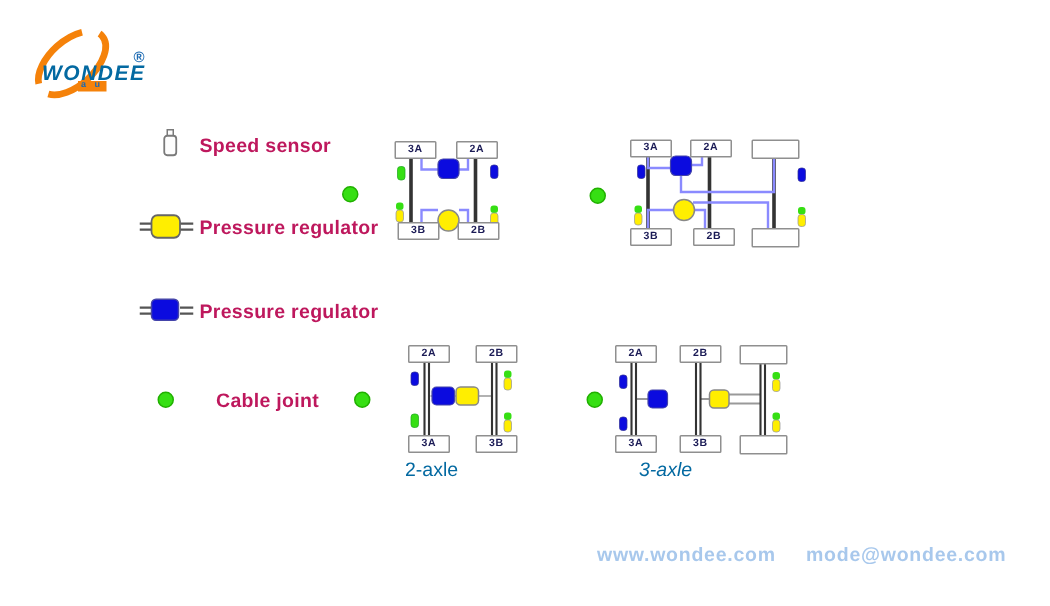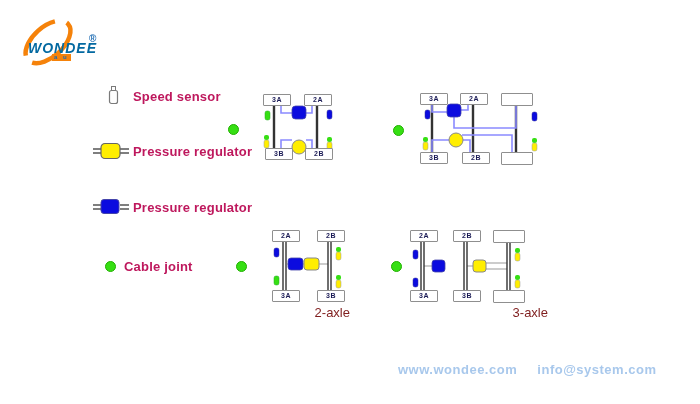--- a/index.html
+++ b/index.html
@@ -19,21 +19,21 @@
   .legend-label{position:absolute;font:bold 13px "Liberation Sans",sans-serif;color:#be185d;letter-spacing:.2px;}
   .legend-icon{position:absolute;}
 
   
   .diagram{position:absolute;}
   .diagram svg{position:absolute;left:0;top:0;overflow:visible;}
   .box{position:absolute;width:26px;height:10px;background:#fff;border:1px solid #8f8f8f;
        border-radius:1px;font:bold 7px "Liberation Sans",sans-serif;color:#1a1a55;
        text-align:center;line-height:10px;letter-spacing:.5px;}
   .box.wide{width:30px;height:11px;line-height:11px;}
-  .caption{position:absolute;font:13px "Liberation Sans",sans-serif;color:#7f1d1d;text-align:right;}
+  .caption{position:absolute;font:13px "Liberation Sans",sans-serif;color:#0369a1;text-align:left;}
 
   .cable-dot{position:absolute;width:11px;height:11px;border-radius:50%;
              background:#36df13;border:1px solid #21b000;box-sizing:border-box;}
 
   
   .title{position:absolute;left:186px;top:331px;font:bold 16.5px "Liberation Sans",sans-serif;
          color:#4f4f4f;letter-spacing:.4px;}
   .footer{position:absolute;left:398px;top:362px;font:bold 13px "Liberation Sans",sans-serif;
           color:#a8c8ec;letter-spacing:.5px;}
   .footer span{margin-right:16px;text-align:right;}
@@ -70,21 +70,21 @@
 
   <div class="legend-icon" style="left:93px;top:197px;">
     <svg width="36" height="20">
       <path d="M0,8 H9 M0,12 H9 M27,8 H36 M27,12 H36" stroke="#555" stroke-width="1.5"></path>
       <rect x="8" y="2.5" width="18" height="14" rx="3" stroke="#4444aa" stroke-width="1" fill="#0b0bdf"></rect>
     </svg>
   </div>
   <div class="legend-label" style="left:133px;top:200px;">Pressure regulator</div>
 
   <div class="cable-dot" style="left:105px;top:261px;"></div>
-  <div class="legend-label" style="left:124px;top:259px;">Cable joint</div>
+  <div class="legend-label" style="left:144px;top:259px;">Cable joint</div>
 
   <div class="cable-dot" style="left:228px;top:124px;"></div>
   <div class="cable-dot" style="left:393px;top:125px;"></div>
   <div class="cable-dot" style="left:236px;top:261px;"></div>
   <div class="cable-dot" style="left:391px;top:261px;"></div>
 
   <div class="diagram" style="left:262px;top:88px;width:110px;height:84px;">
     <svg width="110" height="84">
       <path d="M12,17 V60 M55,17 V60" stroke="#333" stroke-width="2.4"></path>
       <path d="M19,17 V25 H31 M50,17 V25 H44 M19,60 V52 H30 M50,60 V52 H44" fill="none" stroke-width="1.6" stroke="#8a8aff"></path>
@@ -156,21 +156,21 @@
       <rect x="107" y="25" width="5" height="8" rx="2" stroke="#999" stroke-width="0.5" fill="#ffee00"></rect>
       <rect x="107" y="47" width="5" height="5" rx="2" fill="#36df13"></rect>
       <rect x="107" y="52" width="5" height="8" rx="2" stroke="#999" stroke-width="0.5" fill="#ffee00"></rect>
     </svg>
     <div class="box" style="left:2px;top:2px;">2A</div>
     <div class="box" style="left:45px;top:2px;">2B</div>
     <div class="box wide" style="left:85px;top:2px;"></div>
     <div class="box" style="left:2px;top:62px;">3A</div>
     <div class="box" style="left:45px;top:62px;">3B</div>
     <div class="box wide" style="left:85px;top:62px;"></div>
-    <div class="caption" style="left:18px;top:77px;width:122px;">3-axle</div>
+    <div class="caption" style="left:18px;top:77px;width:122px;font-style:italic;">3-axle</div>
   </div>
 
   <div class="footer">
     <span>www.wondee.com</span>
-    <span>info@system.com</span>
+    <span>mode@wondee.com</span>
   </div>
 
 </div>
 
 </body></html>

